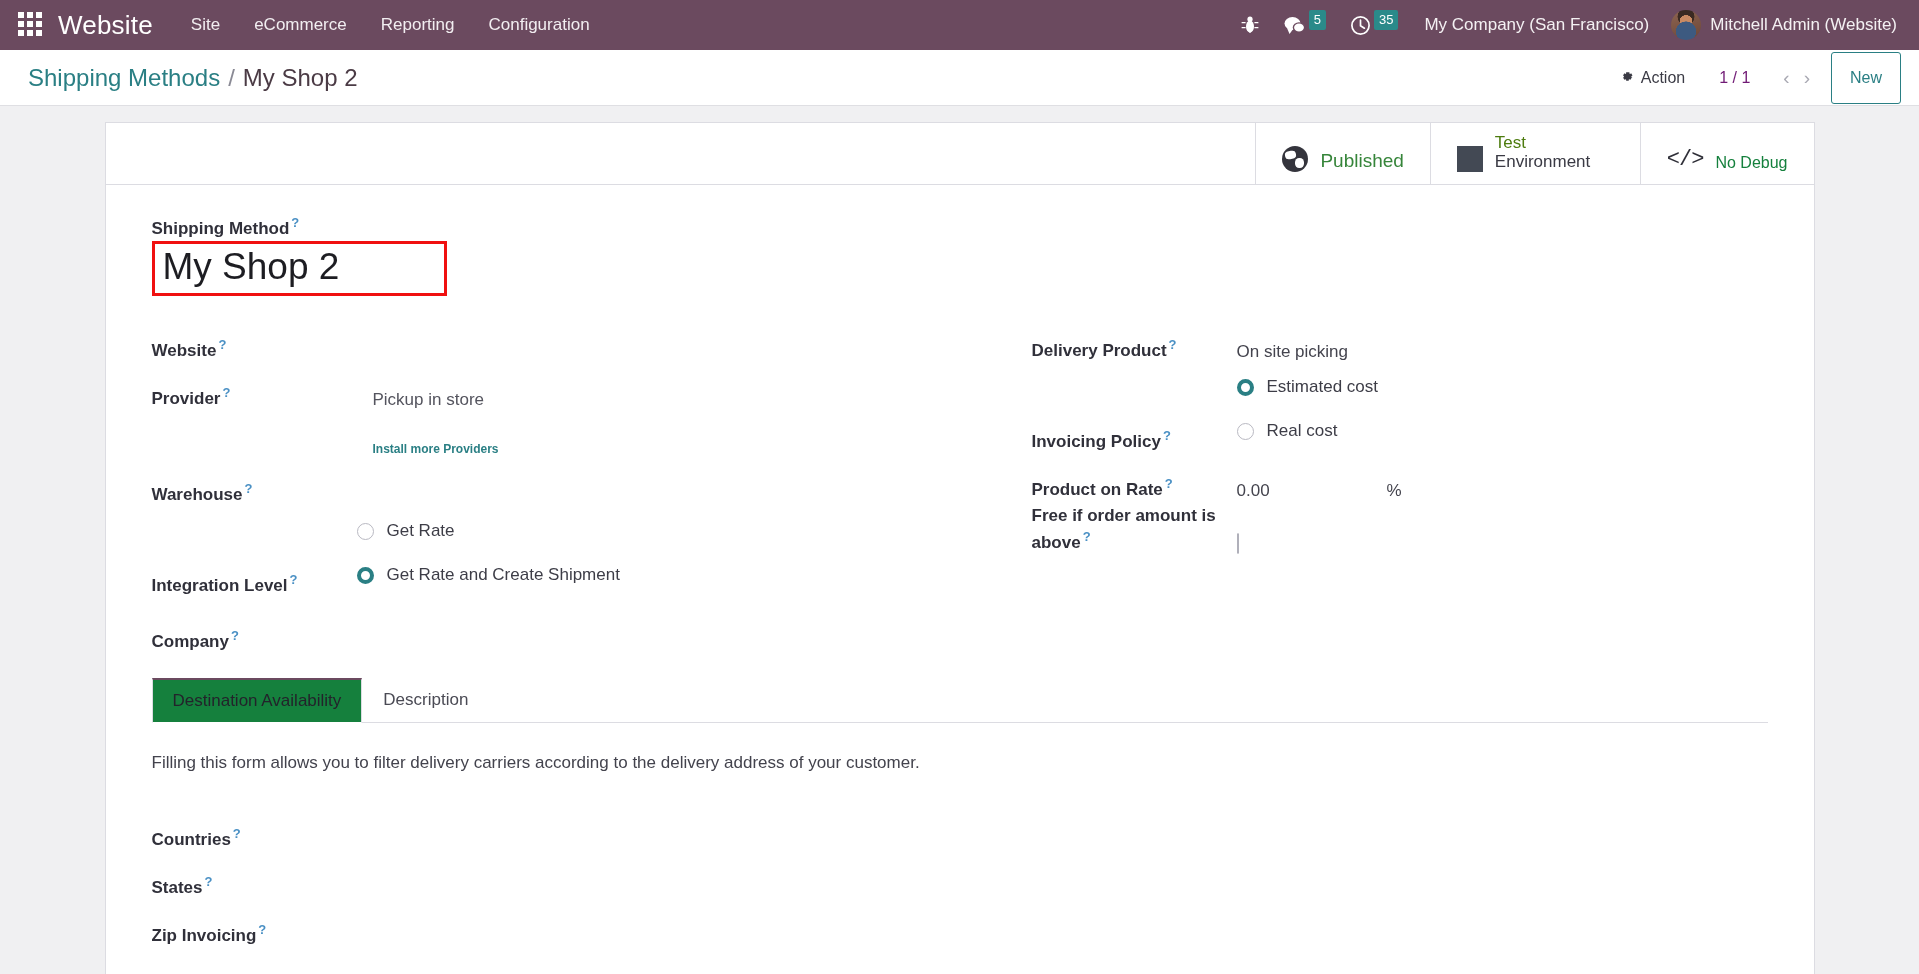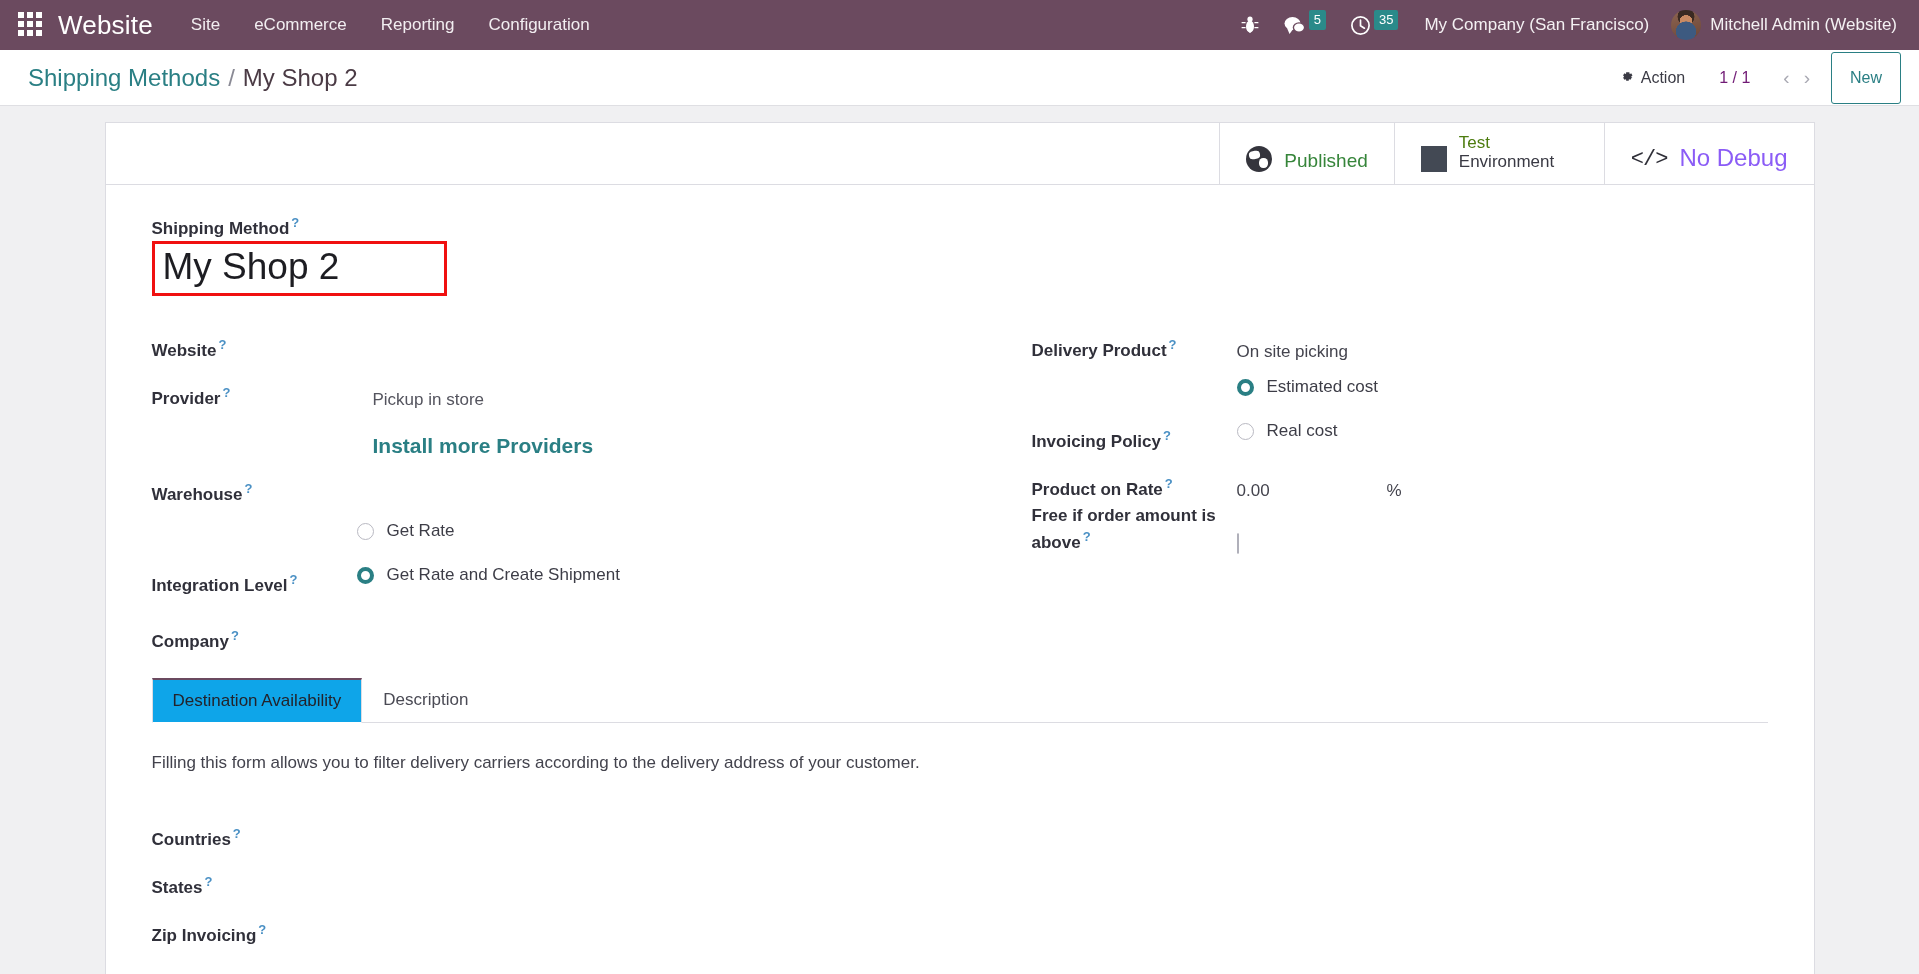--- a/index.html
+++ b/index.html
@@ -172,21 +172,21 @@
     content: ""; position: absolute; right: 4px; bottom: 4px;
     width: 9px; height: 10px; border-radius: 45%;
     background: #fff;
   }
   .stat-label-green { color: #36853a; font-size: 19px; font-weight: 500; }
   .sq-icon { width: 26px; height: 26px; background: #434954; flex: none; }
   .env-text { line-height: 1.15; }
   .env-top { color: #4d7c0f; font-size: 17px; display: block; }
   .env-bottom { color: #3a3a44; font-size: 17px; display: block; }
   .code-icon { font-size: 22px; color: #2f2f38; font-family: "Liberation Mono", monospace; flex: none; letter-spacing: -1px;}
-  .stat-label-red { color: #8b5cf6; font-size: 24px; }
+  .stat-label-red { color: #15803d; font-size: 16px; }
 
   
   .form-body { padding: 30px 46px 0 46px; }
   .title-block { margin-bottom: 18px; }
   .title-label {
     font-size: 17px; font-weight: bold; color: #30303a; margin-bottom: 2px;
   }
   .tip { color: #4a90c4; font-size: 13px; vertical-align: super; margin-left: 2px; cursor: help; }
   .title-input-hl {
     display: inline-block;
@@ -205,21 +205,21 @@
   .col.right { padding-left: 72px; }
 
   .frow { display: flex; align-items: flex-end; min-height: 48px; }
   .flabel {
     width: 205px; flex: none;
     font-size: 17px; font-weight: bold; color: #30303a;
     padding-top: 3px; line-height: 1.38;
   }
   .fval { flex: 1; font-size: 17px; color: #44444e; padding-top: 3px; }
   .fval-muted { color: #54545e; }
-  .link-inline { color: #2a7f84; font-weight: bold; font-size: 21px; cursor: pointer; }
+  .link-inline { color: #2a7f84; font-weight: bold; font-size: 12px; cursor: pointer; }
   .sub-indent { padding-left: 16px; }
 
   .radio-row { display: flex; align-items: center; gap: 13px; min-height: 44px; }
   .radio {
     width: 17px; height: 17px; border-radius: 50%;
     border: 1px solid #b9b9c2; background: #fff; flex: none;
   }
   .radio.on {
     border: 4px solid #2a7f84; background: #fff;
   }
@@ -236,21 +236,21 @@
   
   .notebook { margin-top: 24px; }
   .tabs { display: flex; border-bottom: 1px solid #dcdce2; padding-left: 0; }
   .tab {
     font-size: 17px; color: #4a4a54; padding: 11px 20px 11px;
     border: 1px solid transparent; cursor: pointer; background: transparent;
     position: relative; top: 1px;
   }
   .tab.active {
     color: #23232b;
-    background: #0ea5e9;
+    background: #15803d;
     border: 1px solid #dcdce2;
     border-bottom-color: #fff;
     border-top: 2px solid #6b4a5f;
   }
   .tab-pane { padding: 30px 0 0 0; }
   .pane-desc { font-size: 17px; color: #43434d; margin-bottom: 30px; }
 
   .notebook-outer { margin: 24px -46px 0 -46px; padding: 0 46px; }
 </style>
 </head>

